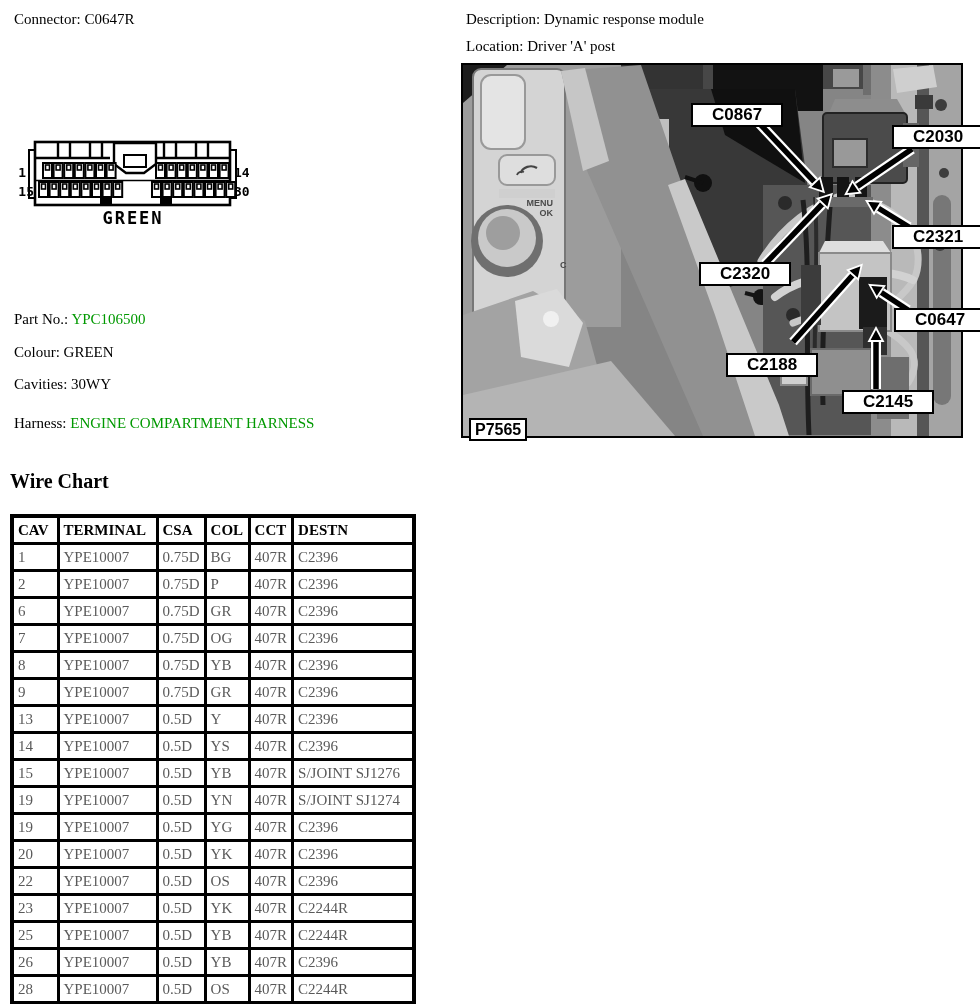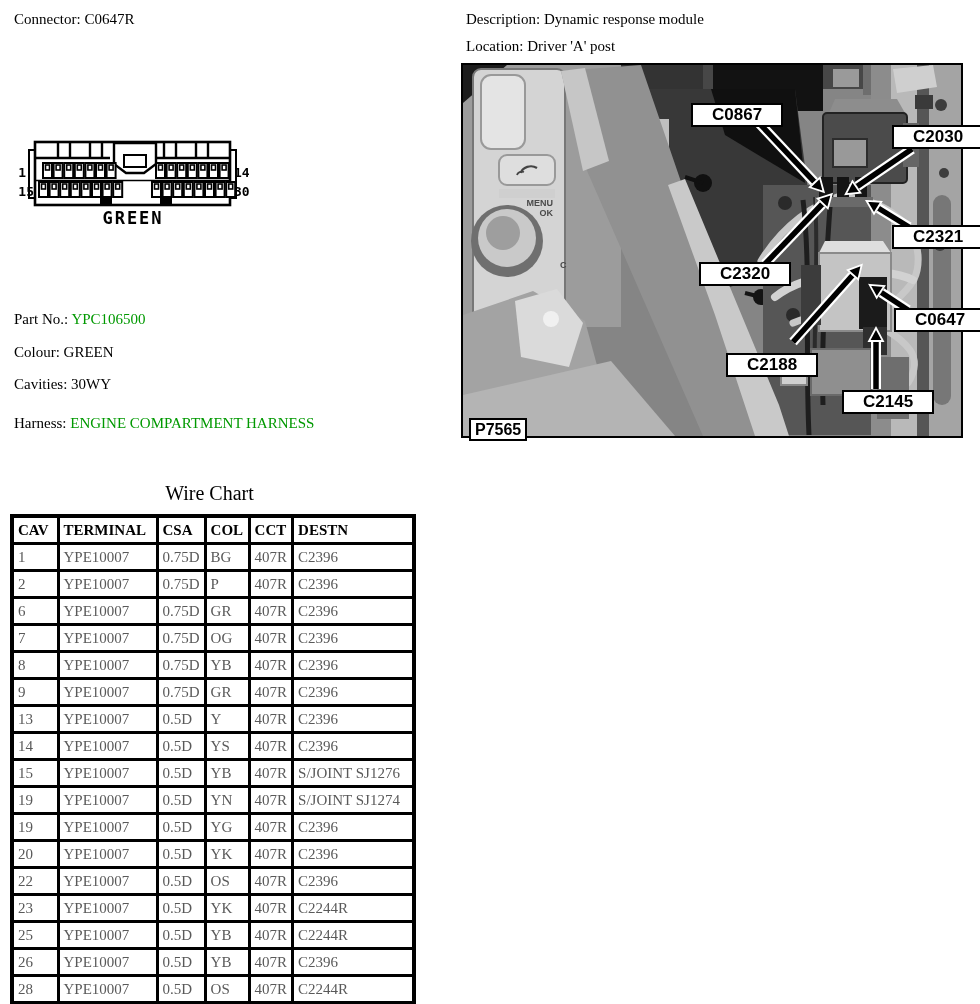--- a/index.html
+++ b/index.html
@@ -13,22 +13,22 @@
   .callout-label{position:absolute;background:#fff;border:2px solid #000;
         font-family:"Liberation Sans",sans-serif;font-weight:bold;font-size:17px;
         line-height:20px;padding:0 19px;white-space:nowrap;}
   #figure-id-label{position:absolute;left:6px;top:341px;background:#fff;border:2px solid #000;
         font-family:"Liberation Sans",sans-serif;font-weight:bold;font-size:16px;
         line-height:19px;padding:0 4px;margin-top:12px;}
   
   #connector-diagram{position:absolute;left:10px;top:132px;width:255px;height:96px;}
   #connector-diagram text{font-family:"DejaVu Sans Mono",monospace;font-weight:bold;fill:#000;}
   
-  #wire-title{position:absolute;left:10px;top:470px;width:399px;text-align:center;
-        font-size:20px;font-weight:normal;margin-top:12px;}
+  #wire-title{position:absolute;left:10px;top:470px;width:399px;text-align:left;
+        font-size:20px;font-weight:bold;}
   #wire-table{position:absolute;left:10px;top:514px;border-collapse:collapse;border:4px solid #000;}
   #wire-table th,#wire-table td{border:3px solid #000;font-size:15px;height:22px;
         padding:1px 4px;text-align:left;vertical-align:middle;white-space:nowrap;}
   #wire-table th{font-weight:bold;color:#000;}
   #wire-table td{font-weight:normal;color:#595959;}
 </style>
 </head>
 <body>
 
 <div id="page">

